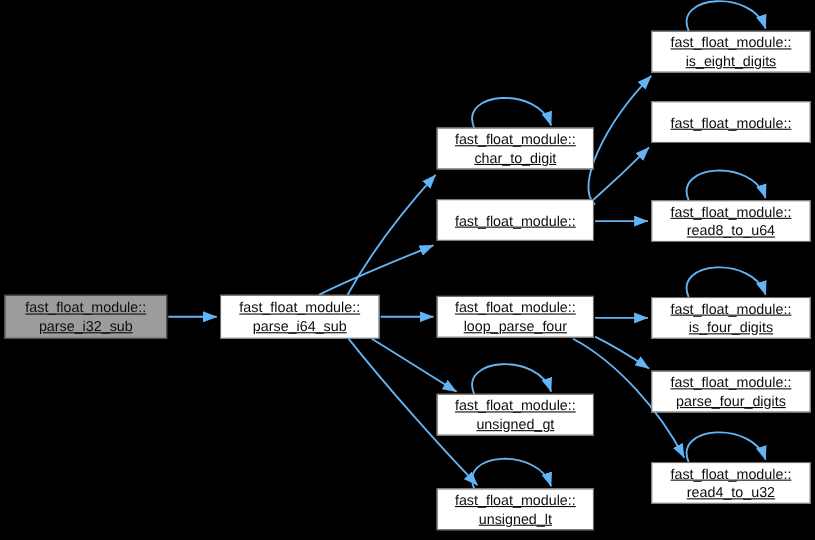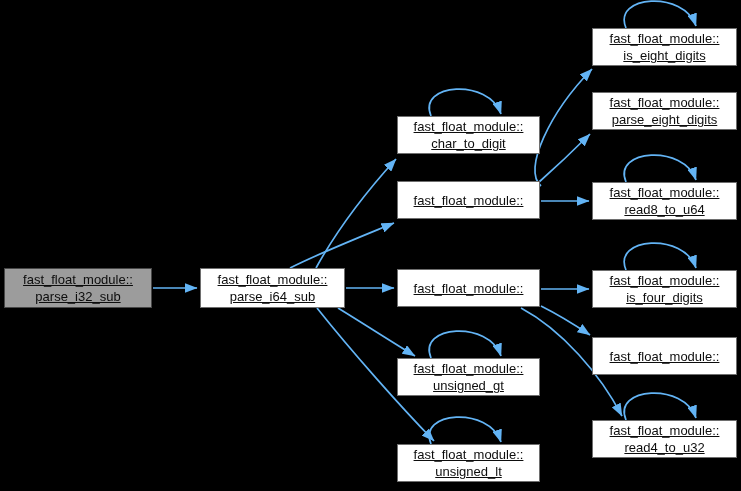--- a/index.html
+++ b/index.html
@@ -106,54 +106,55 @@
     <span>fast_float_module::</span>
     <span>char_to_digit</span>
   </div>
 
   <div class="node" style="left:397px;top:181px;width:143px;height:38px">
     <span>fast_float_module::</span>
   </div>
 
   <div class="node" style="left:397px;top:269px;width:143px;height:38px">
     <span>fast_float_module::</span>
+    <span>loop_parse_four</span>
   </div>
 
   <div class="node" style="left:397px;top:358px;width:143px;height:38px">
     <span>fast_float_module::</span>
     <span>unsigned_gt</span>
   </div>
 
   <div class="node" style="left:397px;top:444px;width:143px;height:38px">
     <span>fast_float_module::</span>
     <span>unsigned_lt</span>
   </div>
 
   <div class="node" style="left:592px;top:28px;width:145px;height:38px">
     <span>fast_float_module::</span>
     <span>is_eight_digits</span>
   </div>
 
   <div class="node" style="left:592px;top:92px;width:145px;height:38px">
     <span>fast_float_module::</span>
-    <span>parse_eight_digits</span>
   </div>
 
   <div class="node" style="left:592px;top:182px;width:145px;height:38px">
     <span>fast_float_module::</span>
     <span>read8_to_u64</span>
   </div>
 
   <div class="node" style="left:592px;top:270px;width:145px;height:38px">
     <span>fast_float_module::</span>
     <span>is_four_digits</span>
   </div>
 
   <div class="node" style="left:592px;top:337px;width:145px;height:38px">
     <span>fast_float_module::</span>
+    <span>parse_four_digits</span>
   </div>
 
   <div class="node" style="left:592px;top:420px;width:145px;height:38px">
     <span>fast_float_module::</span>
     <span>read4_to_u32</span>
   </div>
 
 </div>
 
 </body></html>

